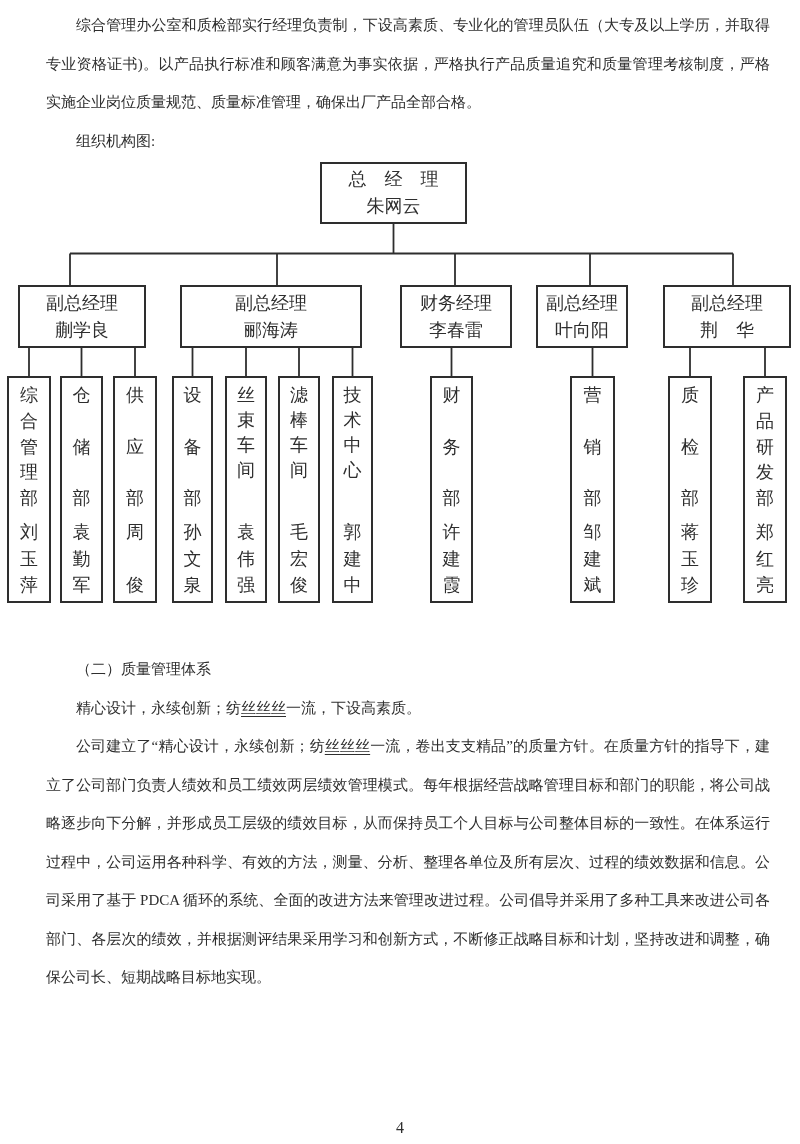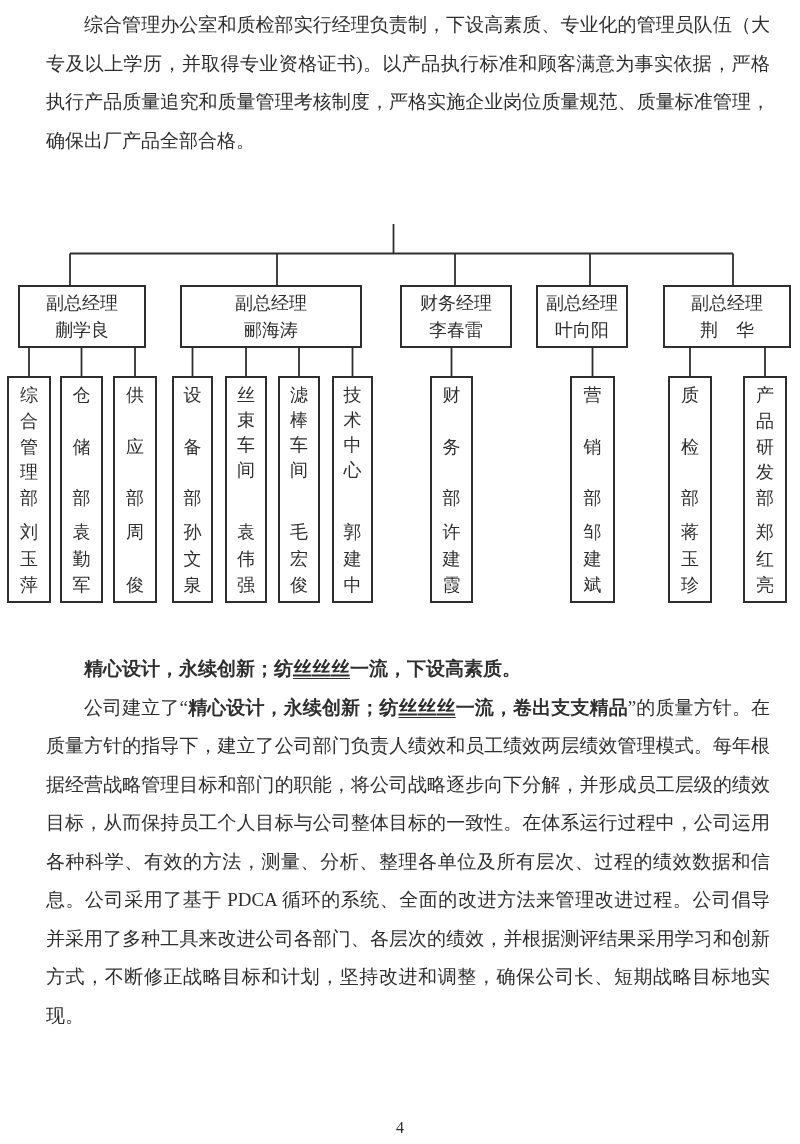--- a/index.html
+++ b/index.html
@@ -9,24 +9,24 @@
     font-family:"Liberation Serif","DejaVu Serif",serif;
     color:#2e2e2e;
   }
   .page {
     position:relative;
     width:800px; height:1144px;
     padding:6px 30px 0 46px;
     overflow:hidden;
     background:#ffffff;
   }
-  .body-text { font-size:19px; line-height:38.5px; letter-spacing:0; }
+  .body-text { font-size:15px; line-height:38.5px; letter-spacing:0; }
   .indent { text-indent:2em; }
   .justify { text-align:justify; }
-  .bold { font-weight:bold; }
+  .bold { font-weight:normal; }
   .underline { text-decoration:underline; text-underline-offset:3px; text-decoration-thickness:1px; }
 
   
   .chart {
     position:relative;
     width:800px; height:490px;
     margin-left:-46px; 
   }
   .chart svg { position:absolute; left:0; top:0; width:800px; height:490px; }
   .obox {
@@ -59,20 +59,21 @@
     font-size:16px; line-height:20px;
   }
 </style>
 </head>
 <body>
 
 <div class="page">
 
   <p class="body-text indent justify">综合管理办公室和质检部实行经理负责制，下设高素质、专业化的管理员队伍（大专及以上学历，并取得专业资格证书)。以产品执行标准和顾客满意为事实依据，严格执行产品质量追究和质量管理考核制度，严格实施企业岗位质量规范、质量标准管理，确保出厂产品全部合格。</p>
 
+  <p class="body-text indent">组织机构图:</p>
 
   <div class="chart" id="org-chart">
     <svg id="org-connectors" viewBox="0 0 800 490" xmlns="http://www.w3.org/2000/svg">
         <line x1="393.5" y1="64" x2="393.5" y2="93.5" stroke="#2e2e2e" stroke-width="1.8"></line>
         <line x1="70" y1="93.5" x2="733" y2="93.5" stroke="#2e2e2e" stroke-width="1.8"></line>
         <line x1="70" y1="93.5" x2="70" y2="125" stroke="#2e2e2e" stroke-width="1.8"></line>
         <line x1="277" y1="93.5" x2="277" y2="125" stroke="#2e2e2e" stroke-width="1.8"></line>
         <line x1="455" y1="93.5" x2="455" y2="125" stroke="#2e2e2e" stroke-width="1.8"></line>
         <line x1="590" y1="93.5" x2="590" y2="125" stroke="#2e2e2e" stroke-width="1.8"></line>
         <line x1="733" y1="93.5" x2="733" y2="125" stroke="#2e2e2e" stroke-width="1.8"></line>
@@ -81,20 +82,24 @@
         <line x1="135" y1="188" x2="135" y2="216" stroke="#2e2e2e" stroke-width="1.8"></line>
         <line x1="192.5" y1="188" x2="192.5" y2="216" stroke="#2e2e2e" stroke-width="1.8"></line>
         <line x1="246" y1="188" x2="246" y2="216" stroke="#2e2e2e" stroke-width="1.8"></line>
         <line x1="299" y1="188" x2="299" y2="216" stroke="#2e2e2e" stroke-width="1.8"></line>
         <line x1="352.5" y1="188" x2="352.5" y2="216" stroke="#2e2e2e" stroke-width="1.8"></line>
         <line x1="451.5" y1="188" x2="451.5" y2="216" stroke="#2e2e2e" stroke-width="1.8"></line>
         <line x1="592.5" y1="188" x2="592.5" y2="216" stroke="#2e2e2e" stroke-width="1.8"></line>
         <line x1="690" y1="188" x2="690" y2="216" stroke="#2e2e2e" stroke-width="1.8"></line>
         <line x1="765" y1="188" x2="765" y2="216" stroke="#2e2e2e" stroke-width="1.8"></line>
       </svg>
+  <div class="obox" style="left: 320px; top: 2px; width: 147px; height: 62px;">
+        <div>总　经　理</div>
+        <div>朱网云</div>
+      </div>
       <div class="obox" style="left: 18px; top: 125px; width: 128px; height: 63px;">
         <div>副总经理</div>
         <div>蒯学良</div>
       </div>
       <div class="obox" style="left: 180px; top: 125px; width: 182px; height: 63px;">
         <div>副总经理</div>
         <div>郦海涛</div>
       </div>
       <div class="obox" style="left: 400px; top: 125px; width: 112px; height: 63px; text-align: center;">
         <div>财务经理</div>
@@ -241,20 +246,21 @@
           <span>部</span>
         </div>
         <div class="vcol vname">
           <span>郑</span>
           <span>红</span>
           <span>亮</span>
         </div>
       </div>
     </div>
 
+  <p class="body-text indent">（二）质量管理体系</p>
 
 
   <p class="body-text indent" id="policy-line"><span class="bold ">精心设计，永续创新；纺</span><span class="bold underline">丝丝丝</span><span class="bold ">一流，下设高素质。</span></p>
 
   <p class="body-text indent justify" id="paragraph2"><span class="">公司建立了“</span><span class="bold ">精心设计，永续创新；纺</span><span class="bold underline">丝丝丝</span><span class="bold ">一流，卷出支支精品</span><span class="">”的质量方针。在质量方针的指导下，建立了公司部门负责人绩效和员工绩效两层绩效管理模式。每年根据经营战略管理目标和部门的职能，将公司战略逐步向下分解，并形成员工层级的绩效目标，从而保持员工个人目标与公司整体目标的一致性。在体系运行过程中，公司运用各种科学、有效的方法，测量、分析、整理各单位及所有层次、过程的绩效数据和信息。公司采用了基于 PDCA 循环的系统、全面的改进方法来管理改进过程。公司倡导并采用了多种工具来改进公司各部门、各层次的绩效，并根据测评结果采用学习和创新方式，不断修正战略目标和计划，坚持改进和调整，确保公司长、短期战略目标地实现。</span></p>
 
   <div class="page-number">4</div>
 </div>
 
 </body></html>

